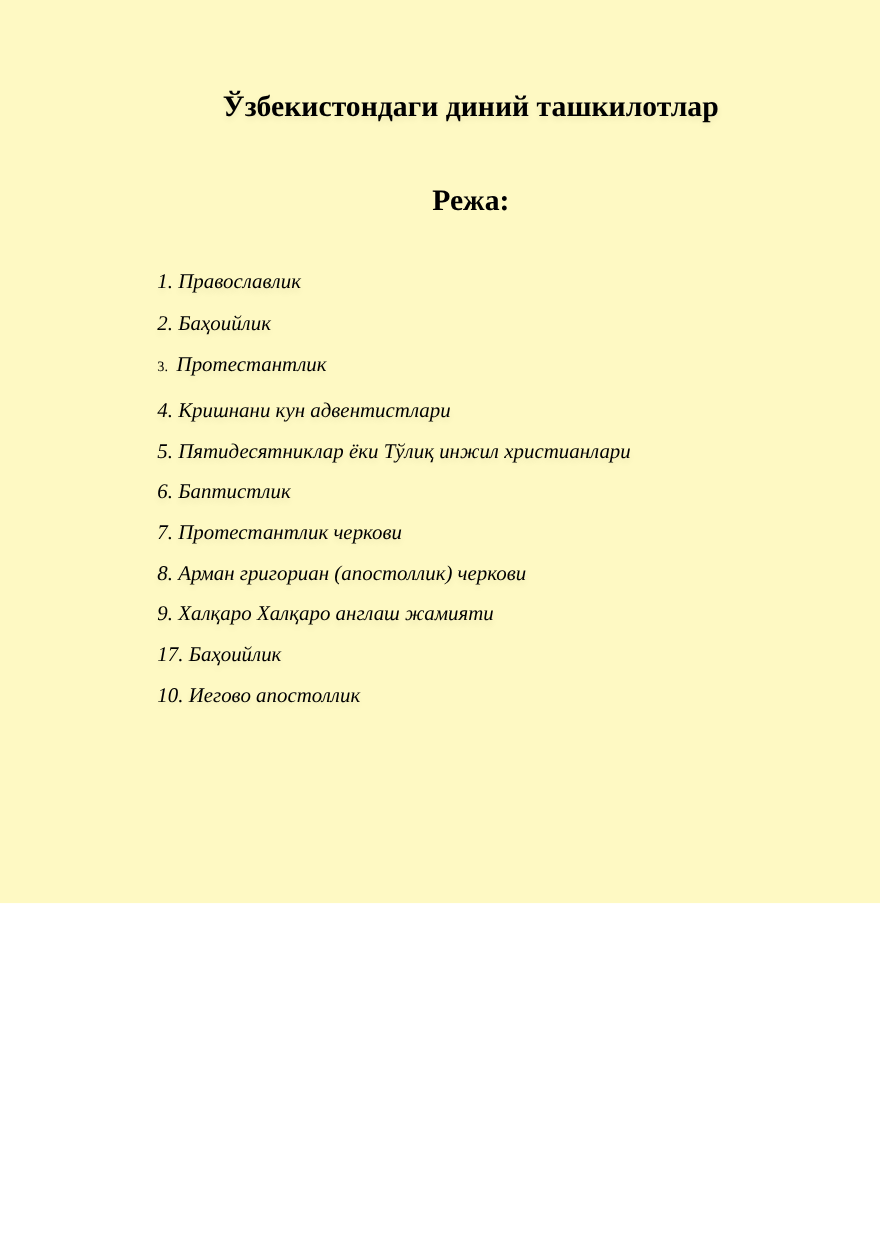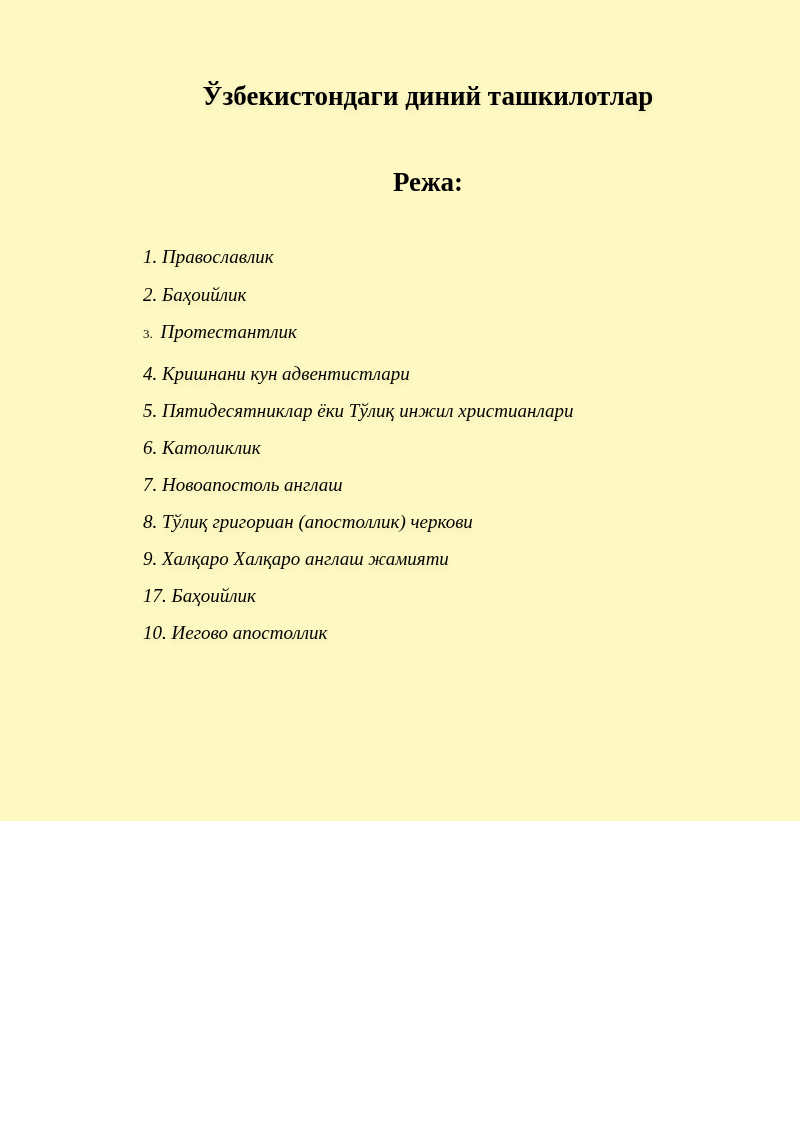--- a/index.html
+++ b/index.html
@@ -89,29 +89,29 @@
     <li class="plan-item" style="top:117px">
       <span class="plan-num">4.</span>
       <span class="plan-text">Кришнани кун адвентистлари</span>
     </li>
     <li class="plan-item" style="top:154px">
       <span class="plan-num">5.</span>
       <span class="plan-text">Пятидесятниклар ёки Тўлиқ инжил христианлари</span>
     </li>
     <li class="plan-item" style="top:191px">
       <span class="plan-num">6.</span>
-      <span class="plan-text">Католиклик</span>
+      <span class="plan-text">Баптистлик</span>
     </li>
     <li class="plan-item" style="top:228px">
       <span class="plan-num">7.</span>
-      <span class="plan-text">Новоапостоль англаш</span>
+      <span class="plan-text">Протестантлик черкови</span>
     </li>
     <li class="plan-item" style="top:265px">
       <span class="plan-num">8.</span>
-      <span class="plan-text">Тўлиқ григориан (апостоллик) черкови</span>
+      <span class="plan-text">Арман григориан (апостоллик) черкови</span>
     </li>
     <li class="plan-item" style="top:302px">
       <span class="plan-num">9.</span>
       <span class="plan-text">Халқаро Халқаро англаш жамияти</span>
     </li>
     <li class="plan-item" style="top:339px">
       <span class="plan-num">17.</span>
       <span class="plan-text">Баҳоийлик</span>
     </li>
     <li class="plan-item" style="top:376px">

